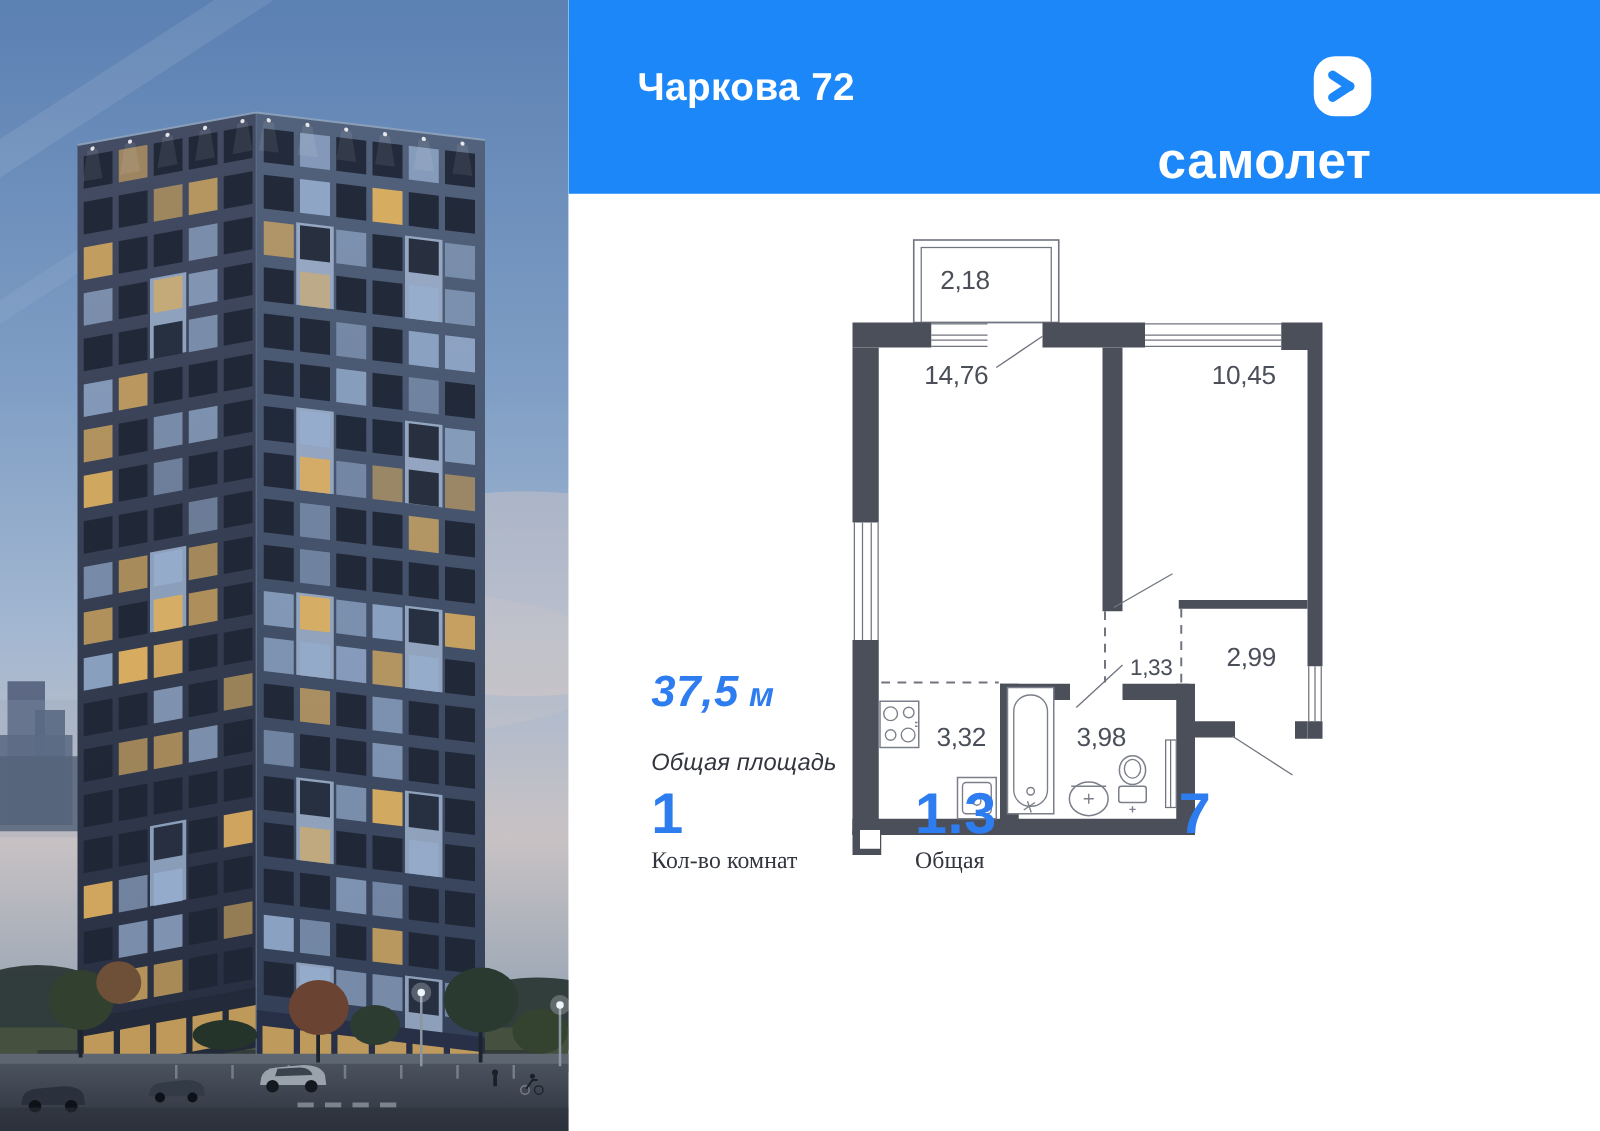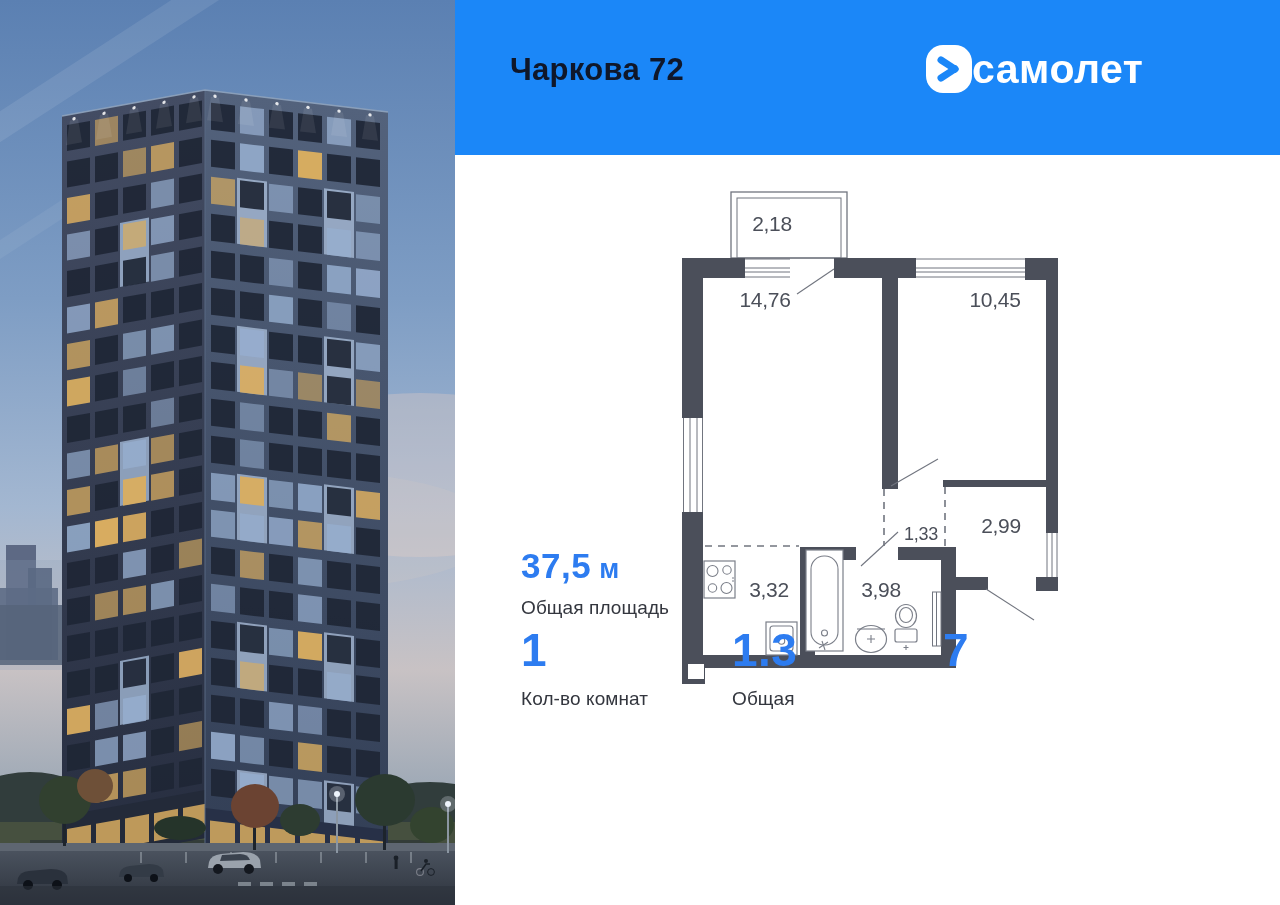--- a/index.html
+++ b/index.html
@@ -5,22 +5,22 @@
   html,body{margin:0;padding:0;background:#e8e8e8;}
   *{box-sizing:border-box;}
   #canvas{position:relative;width:1280px;height:905px;overflow:hidden;background:#fff;
           font-family:"Liberation Sans",sans-serif;}
   
   .photo{position:absolute;left:0;top:0;width:455px;height:905px;overflow:hidden;}
   .photo svg{display:block;}
   
   .panel{position:absolute;left:455px;top:0;width:825px;height:905px;background:#ffffff;}
   .header{position:absolute;left:0;top:0;width:825px;height:155px;background:var(--header-bg,#1b87f8);}
-  .title{position:absolute;left:55px;top:52px;font-size:31px;font-weight:700;color:#0f172a;letter-spacing:.3px;line-height:36px;}
-  .logo{position:absolute;left:471px;top:45px;display:flex;align-items:flex-end;gap:0;}
+  .title{position:absolute;left:55px;top:52px;font-size:31px;font-weight:700;color:#ffffff;letter-spacing:.3px;line-height:36px;}
+  .logo{position:absolute;left:471px;top:45px;display:flex;align-items:flex-end;gap:11px;flex-direction:column;}
   .logo-icon{width:46px;height:48px;background:#ffffff;border-radius:17px;display:flex;align-items:center;justify-content:center;}
   .logo-icon svg{display:block;}
   .logo-text{font-size:41px;font-weight:600;color:#ffffff;line-height:48px;letter-spacing:.5px;}
   
   .plan{position:absolute;left:0;top:155px;}
   .wall{fill:var(--plan-wall,#4b4f5a);}
   .cut{fill:#ffffff;}
   .tline{stroke:var(--plan-line,#71757f);stroke-width:1.3;fill:none;}
   .thin{stroke:var(--plan-line,#71757f);stroke-width:1;fill:none;}
   .dash{stroke:var(--plan-line,#71757f);stroke-width:1.6;stroke-dasharray:7 6;fill:none;}
@@ -28,25 +28,25 @@
   .fix{stroke:#7b7f89;stroke-width:1.2;fill:#ffffff;}
   .fixn{stroke:#7b7f89;stroke-width:1.1;fill:none;}
   .room-label{font-family:"Liberation Sans",sans-serif;font-size:21px;fill:var(--plan-label,#4b4f59);
               letter-spacing:-.3px;text-anchor:middle;}
   .room-label.small{font-size:18px;}
   
   .stats-row{position:absolute;left:66px;display:flex;}
   .stat{width:211px;}
   .value{font-weight:700;color:var(--value-blue,#2d7cf0);font-size:35px;line-height:36px;letter-spacing:.5px;}
   .unit{font-size:27px;font-weight:700;margin-left:8px;}
-  .label{margin-top:10px;font-size:19px;color:var(--text-dark,#33363e);letter-spacing:.1px;}
-  .row1{top:548px;}
+  .label{margin-top:26px;font-size:19px;color:var(--text-dark,#33363e);letter-spacing:.1px;}
+  .row1{top:536px;font-style:italic;}
   .row2{top:627px;}
   .row2 .value{font-size:46px;line-height:47px;}
-  .row2 .label{margin-top:14px;}
+  .row2 .label{margin-top:4px;font-family:Liberation Serif, serif;}
 </style>
 </head>
 <body>
 
 <div id="canvas">
 
   <div class="photo">
     <svg id="photo-svg" width="455" height="905" viewBox="0 0 455 905">
       <defs>
         <linearGradient id="sky" x1="0" y1="0" x2="0" y2="1">

